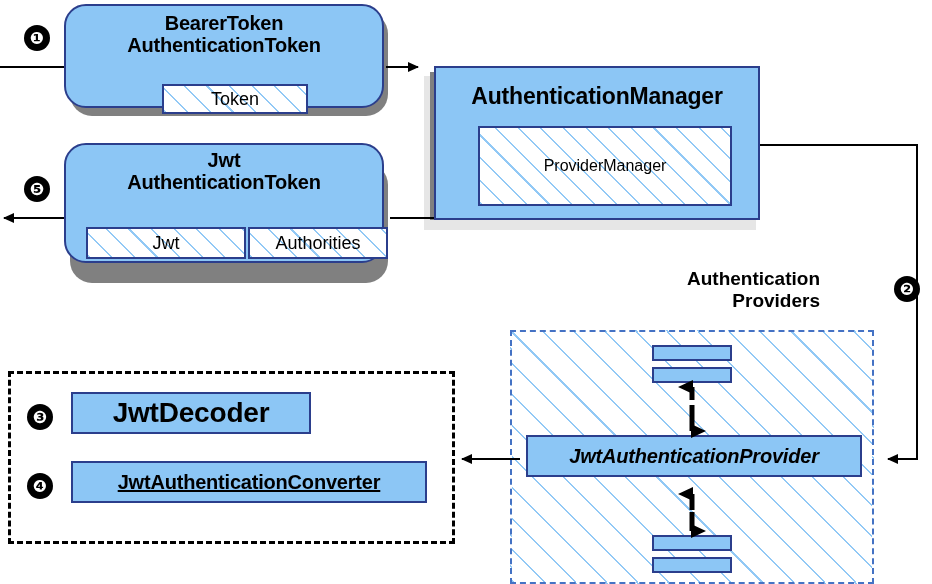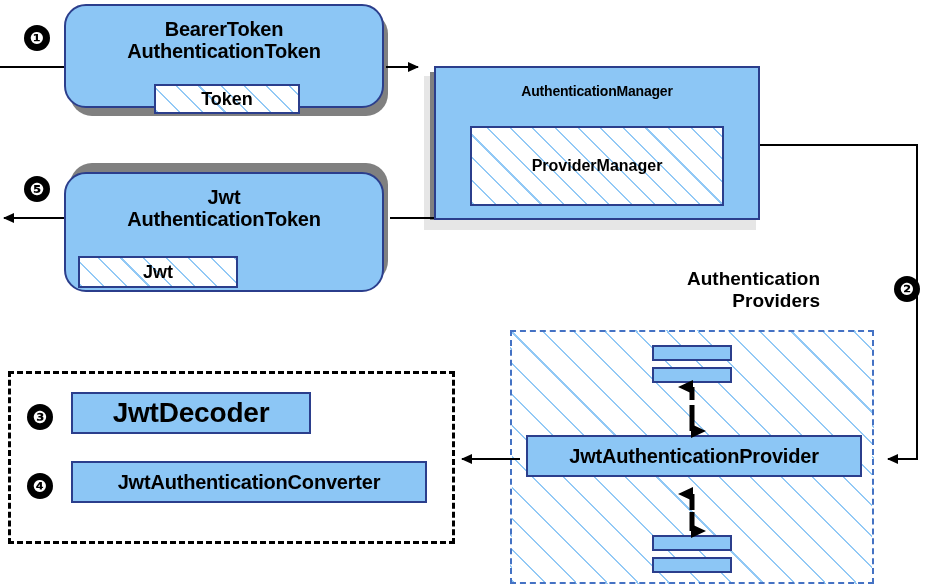--- a/index.html
+++ b/index.html
@@ -60,22 +60,23 @@
       rgba(140,198,245,0.95) 0px,
       rgba(140,198,245,0.95) 1.5px,
       #ffffff 1.5px,
       #ffffff 16px
     );
     border: 2px solid #2B3E8C;
     box-sizing: border-box;
     display: flex;
     align-items: center;
     justify-content: center;
-    font-weight: bold;
+    font-weight: normal;
     color: #000;
+    margin-left: 8px;
   }
 
   
   .dashed-blue {
     border: 2px dashed #4472C4;
     box-sizing: border-box;
     background-color: #ffffff;
     background-image: repeating-linear-gradient(
       45deg,
       rgba(140,198,245,0.95) 0px,
@@ -170,55 +171,58 @@
     <line x1="390" y1="218" x2="760" y2="218" stroke="#000" stroke-width="2"></line>
     <line x1="92" y1="218" x2="4" y2="218" stroke="#000" stroke-width="2" marker-end="url(#arrowL)"></line>
 
     <path d="M760,145 L917,145 L917,459 L888,459" stroke="#000" stroke-width="2" fill="none" marker-end="url(#arrowL)"></path>
 
     <path d="M520,459 L462,459" stroke="#000" stroke-width="2" fill="none" marker-end="url(#arrowL)"></path>
   </svg>
 
   <div class="abs shadow-dark rounded" style="left:70px; top:12px; width:318px; height:104px;"></div>
 
-  <div class="abs blk rounded" style="left:64px; top:4px; width:320px; height:104px; padding-top:12px;">
+  <div class="abs blk rounded" style="left:64px; top:4px; width:320px; height:104px; padding-top:6px;">
     <div class="blk-title" style="font-size:20px;">
       <span>BearerToken</span><br>
       <span>AuthenticationToken</span>
     </div>
     <div class="hatch-box" style="position:absolute; left:88px; top:78px; width:146px; height:30px; font-size:18px;">
       <span>Token</span>
     </div>
   </div>
 
   <div class="abs badge" style="left:24px; top:25px;">
     <span>❶</span>
   </div>
 
   <div class="abs shadow-dark rounded" style="left:70px; top:163px; width:318px; height:120px;"></div>
 
-  <div class="abs blk rounded" style="left:64px; top:172px; width:320px; height:120px; padding-top:12px;">
+  <div class="abs blk rounded" style="left:64px; top:143px; width:320px; height:120px; padding-top:4px;">
     <div class="blk-title" style="font-size:20px;">
       <span>Jwt</span><br>
       <span>AuthenticationToken</span>
     </div>
     <div class="hatch-box" style="position:absolute; left:12px; top:82px; width:160px; height:32px; font-size:18px;">
       <span>Jwt</span>
     </div>
+    <div class="hatch-box" style="position:absolute; left:174px; top:82px; width:140px; height:32px; font-size:18px;">
+      <span>Authorities</span>
+    </div>
   </div>
 
   <div class="abs badge" style="left:24px; top:176px;">
     <span>❺</span>
   </div>
 
   <div class="abs shadow-light" style="left:424px; top:76px; width:332px; height:154px;"></div>
   <div class="abs shadow-dark" style="left:430px; top:72px; width:330px; height:148px;"></div>
 
   <div class="abs blk" style="left:434px; top:66px; width:326px; height:154px; padding-top:16px;">
-    <div class="blk-title" style="font-size:14px;">
+    <div class="blk-title" style="font-size:23px;">
       <span>AuthenticationManager</span>
     </div>
     <div class="hatch-box" style="position:absolute; left:34px; top:58px; width:254px; height:80px; font-size:16px;">
       <span>ProviderManager</span>
     </div>
   </div>
 
   <div class="abs caption" style="left:560px; top:268px; width:260px;">
     <span>Authentication</span><br>
     <span>Providers</span>
@@ -232,21 +236,21 @@
 
   <div class="abs mini-bar" style="left:652px; top:345px; width:80px; height:16px;"></div>
   <div class="abs mini-bar" style="left:652px; top:367px; width:80px; height:16px;"></div>
 
   <div class="abs mini-bar" style="left:652px; top:535px; width:80px; height:16px;"></div>
   <div class="abs mini-bar" style="left:652px; top:557px; width:80px; height:16px;"></div>
 
   <div class="abs shadow-light" style="left:516px; top:443px; width:342px; height:46px;"></div>
   <div class="abs shadow-dark" style="left:522px; top:439px; width:340px; height:42px;"></div>
 
-  <div class="abs blk" style="left:526px; top:435px; width:336px; height:42px; justify-content:flex-start;">
+  <div class="abs blk" style="left:526px; top:435px; width:336px; height:42px; justify-content:flex-start;font-style:italic;">
     <div class="blk-title" style="font-size:20px; line-height:38px;">
       <span>JwtAuthenticationProvider</span>
     </div>
   </div>
 
   <div class="abs dashed-black" style="left:8px; top:371px; width:447px; height:173px;"></div>
 
   <div class="abs shadow-light" style="left:58px; top:405px; width:239px; height:54px;"></div>
   <div class="abs shadow-dark" style="left:63px; top:400px; width:239px; height:50px;"></div>
 
@@ -256,21 +260,21 @@
     </div>
   </div>
 
   <div class="abs badge" style="left:27px; top:404px;">
     <span>❸</span>
   </div>
 
   <div class="abs shadow-light" style="left:58px; top:474px; width:355px; height:54px;"></div>
   <div class="abs shadow-dark" style="left:63px; top:469px; width:355px; height:50px;"></div>
 
-  <div class="abs blk" style="left:71px; top:461px; width:356px; height:42px; justify-content:center;">
+  <div class="abs blk" style="left:71px; top:461px; width:356px; height:42px; justify-content:center;text-decoration:underline;">
     <div class="blk-title" style="font-size:20px; line-height:38px;">
       <span>JwtAuthenticationConverter</span>
     </div>
   </div>
 
   <div class="abs badge" style="left:27px; top:473px;">
     <span>❹</span>
   </div>
 
   <svg id="connectors-top">

